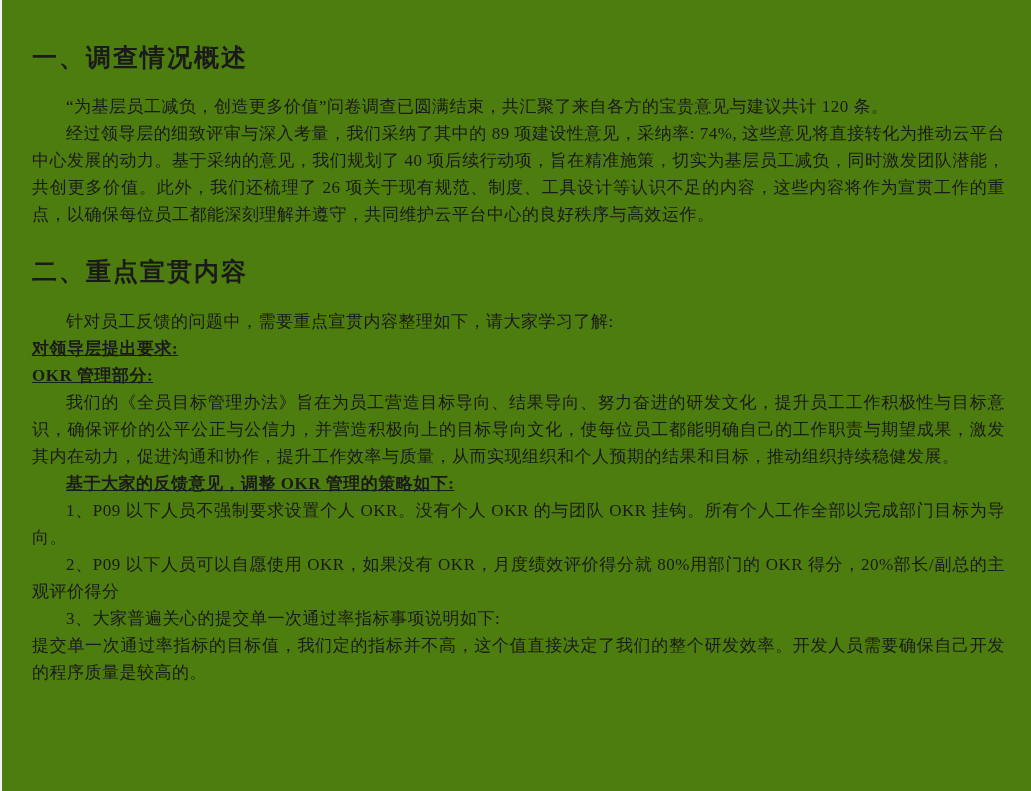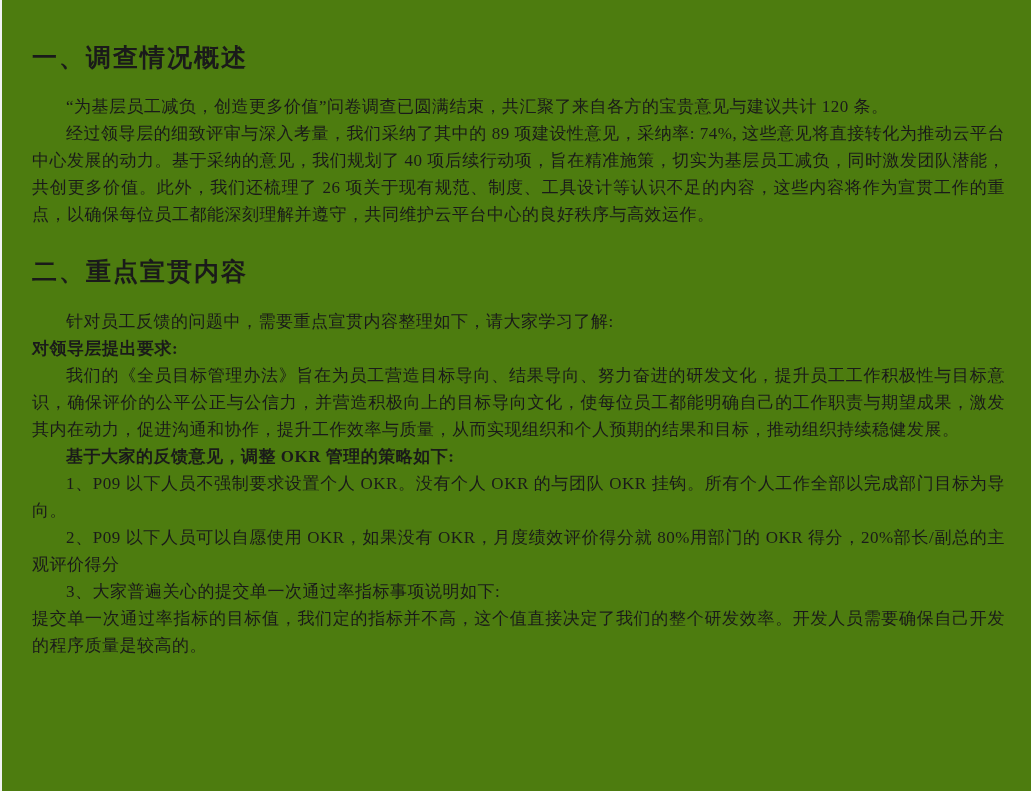--- a/index.html
+++ b/index.html
@@ -42,20 +42,21 @@
     margin: 0;
     text-align: justify;
     text-align-last: left;
     letter-spacing: 0.5px;
   }
   .ind {
     text-indent: 2em;
   }
   .bold {
     font-weight: bold;
+    text-decoration: underline;
   }
 </style>
 </head>
 <body>
 
 <div class="page">
 
   <h1 class="doc-h1 first">一、调查情况概述</h1>
 
   <p class="doc-p ind">“为基层员工减负，创造更多价值”问卷调查已圆满结束，共汇聚了来自各方的宝贵意见与建议共计 120 条。</p>
@@ -63,20 +64,21 @@
   <p class="doc-p ind">经过领导层的细致评审与深入考量，我们采纳了其中的 89 项建设性意见，采纳率: 74%, 这些意见将直接转化为推动云平台中心发展的动力。基于采纳的意见，我们规划了 40 项后续行动项，旨在精准施策，切实为基层员工减负，同时激发团队潜能，共创更多价值。此外，我们还梳理了 26 项关于现有规范、制度、工具设计等认识不足的内容，这些内容将作为宣贯工作的重点，以确保每位员工都能深刻理解并遵守，共同维护云平台中心的良好秩序与高效运作。</p>
 
   <h1 class="doc-h1 second">二、重点宣贯内容</h1>
 
   <p class="doc-p ind">针对员工反馈的问题中，需要重点宣贯内容整理如下，请大家学习了解:</p>
 
   <p class="doc-p bold">对领导层提出要求:</p>
 
 
 
+  <p class="doc-p bold">OKR 管理部分:</p>
 
   <p class="doc-p ind">我们的《全员目标管理办法》旨在为员工营造目标导向、结果导向、努力奋进的研发文化，提升员工工作积极性与目标意识，确保评价的公平公正与公信力，并营造积极向上的目标导向文化，使每位员工都能明确自己的工作职责与期望成果，激发其内在动力，促进沟通和协作，提升工作效率与质量，从而实现组织和个人预期的结果和目标，推动组织持续稳健发展。</p>
 
   <p class="doc-p bold ind">基于大家的反馈意见，调整 OKR 管理的策略如下:</p>
 
   <p class="doc-p ind">1、P09 以下人员不强制要求设置个人 OKR。没有个人 OKR 的与团队 OKR 挂钩。所有个人工作全部以完成部门目标为导向。</p>
 
   <p class="doc-p ind">2、P09 以下人员可以自愿使用 OKR，如果没有 OKR，月度绩效评价得分就 80%用部门的 OKR 得分，20%部长/副总的主观评价得分</p>
 
   <p class="doc-p ind">3、大家普遍关心的提交单一次通过率指标事项说明如下:</p>

